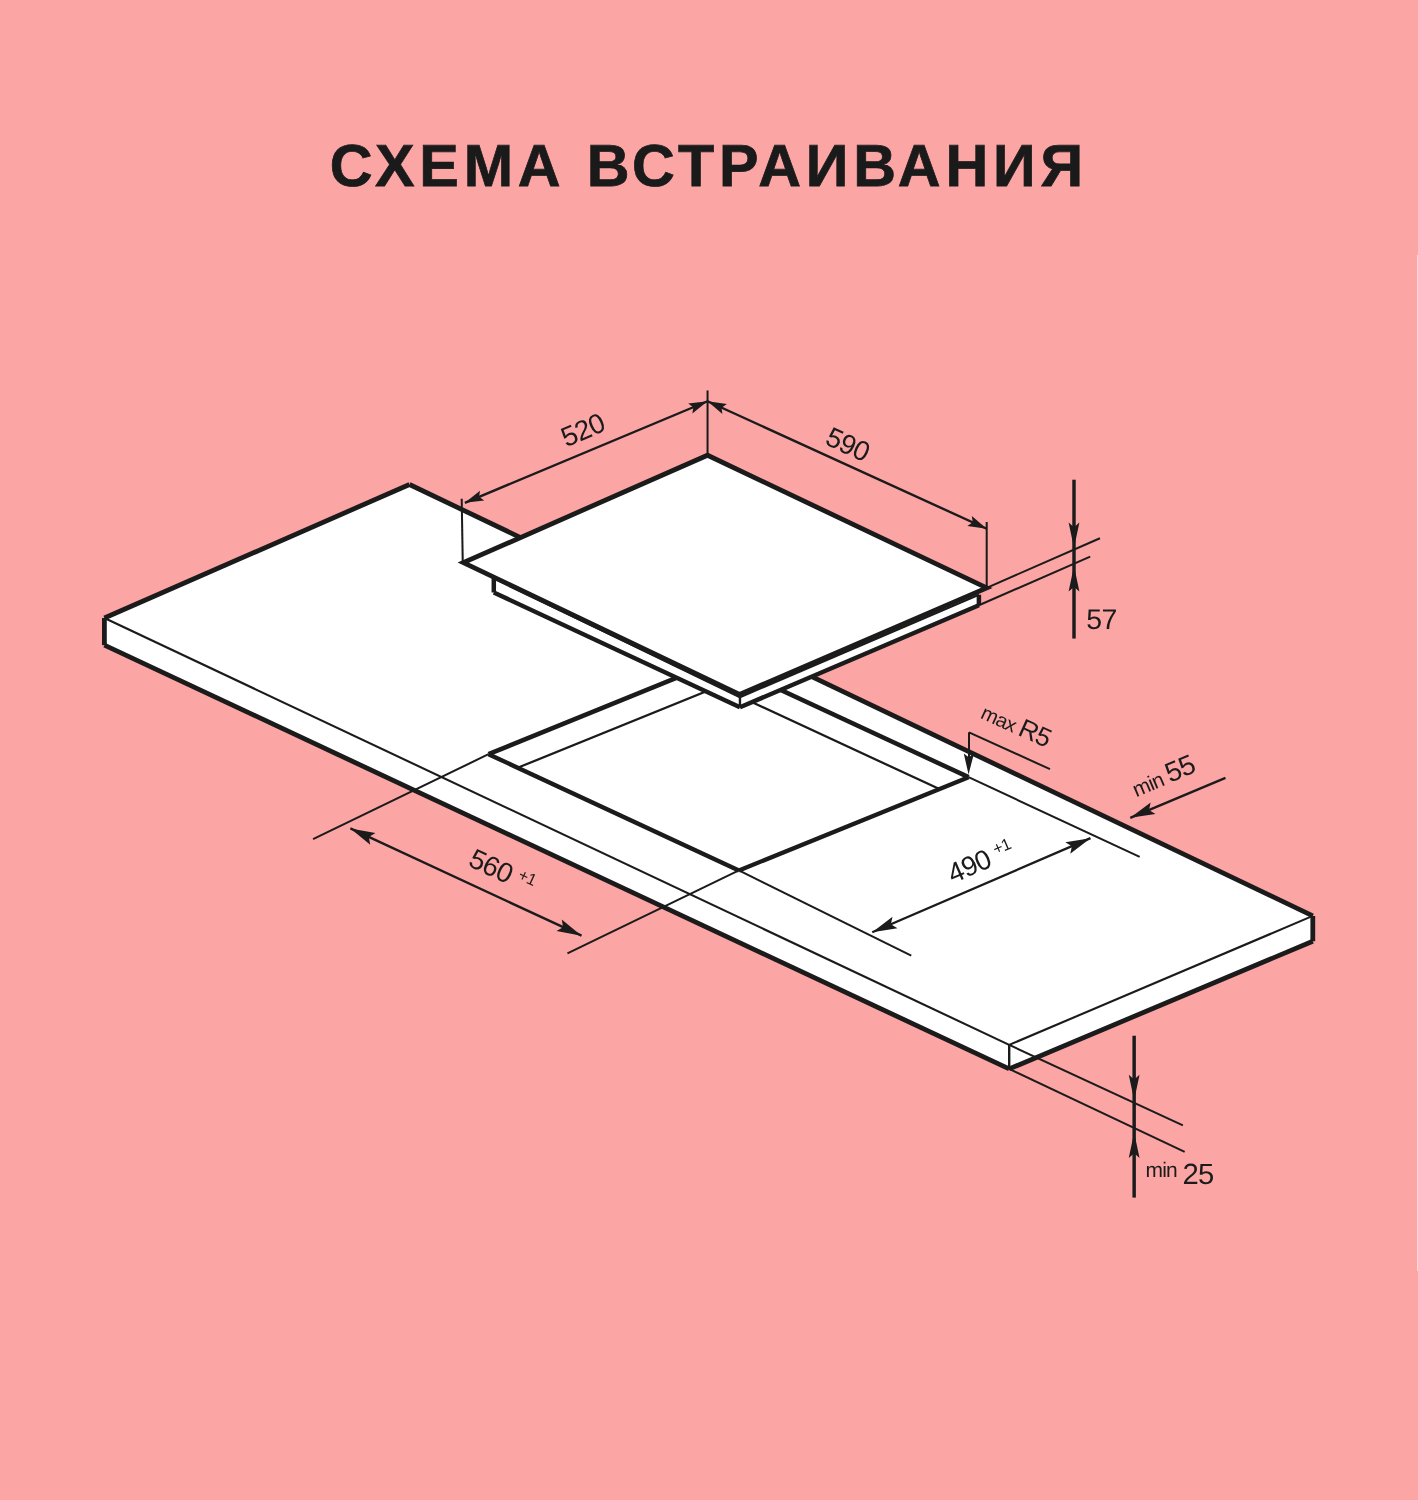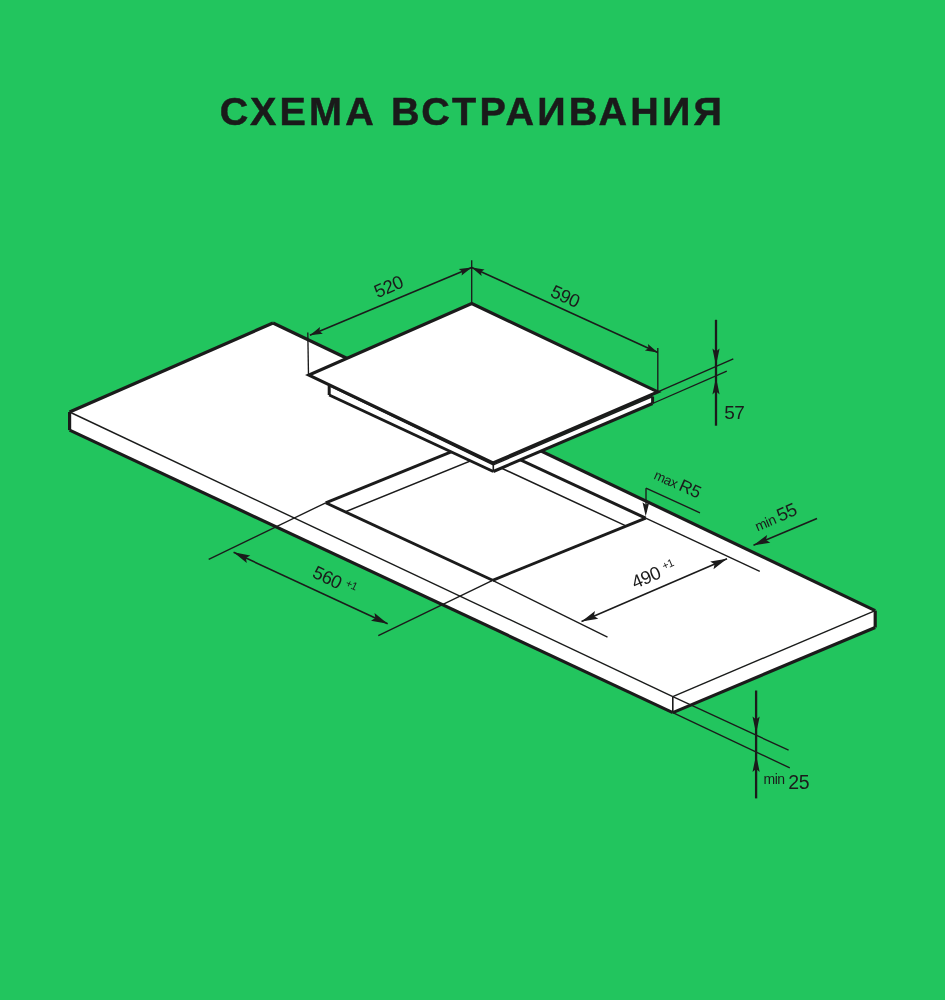--- a/index.html
+++ b/index.html
@@ -1,16 +1,16 @@
 <!DOCTYPE html>
 <html><head>
 <meta charset="utf-8">
 <style>
   html,body { margin:0; padding:0; background:#ffffff; }
-  .page { position:relative; width:945px; height:1000px; background:#22c55e;
+  .page { position:relative; width:945px; height:1000px; background:#fca5a5;
           font-family:"Liberation Sans", sans-serif; }
   h1 { position:absolute; top:0; left:0; width:945px; margin:0; text-align:center;
        font-family:"Liberation Sans", sans-serif; font-weight:bold; color:#1a1a1a; -webkit-text-stroke:0.5px #1a1a1a;
        font-size:39.5px; letter-spacing:3.2px; top:88.7px; }
   svg text { fill:#1b1b1b; font-family:"Liberation Sans", sans-serif; letter-spacing:-0.5px; }
 </style>
 </head>
 <body>
 <div class="page">
 

